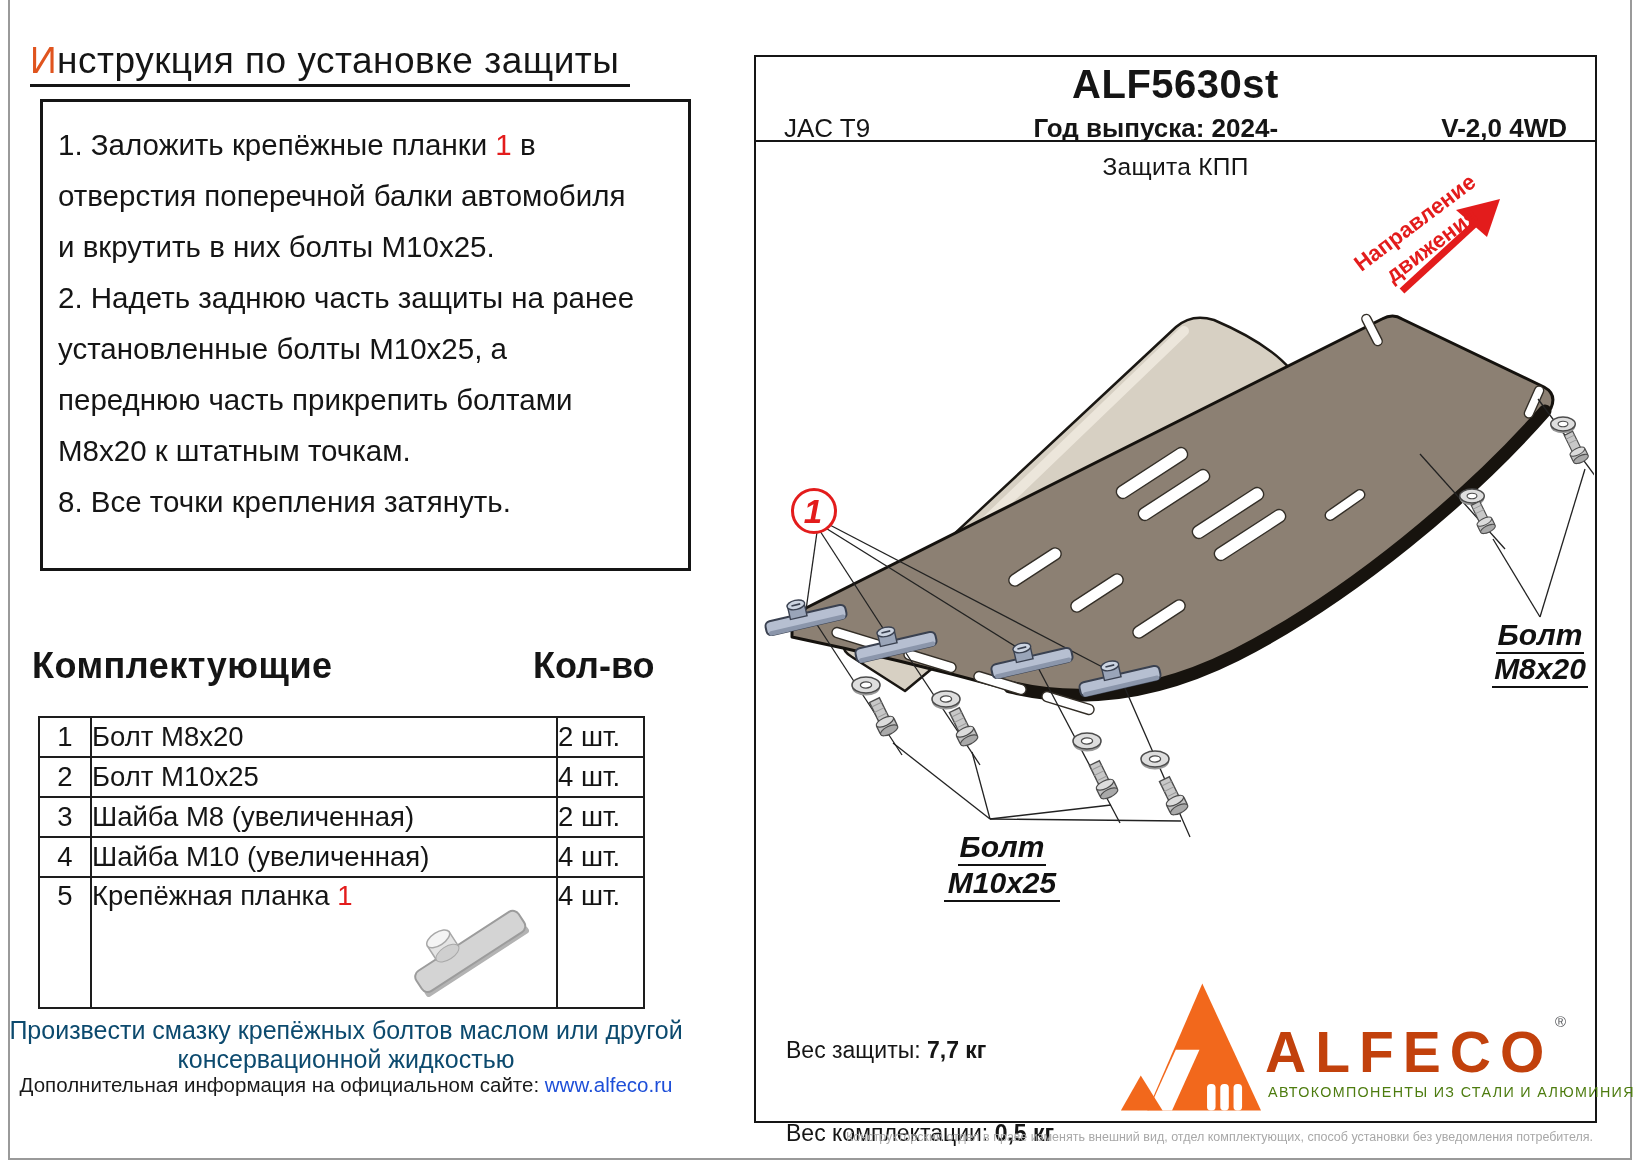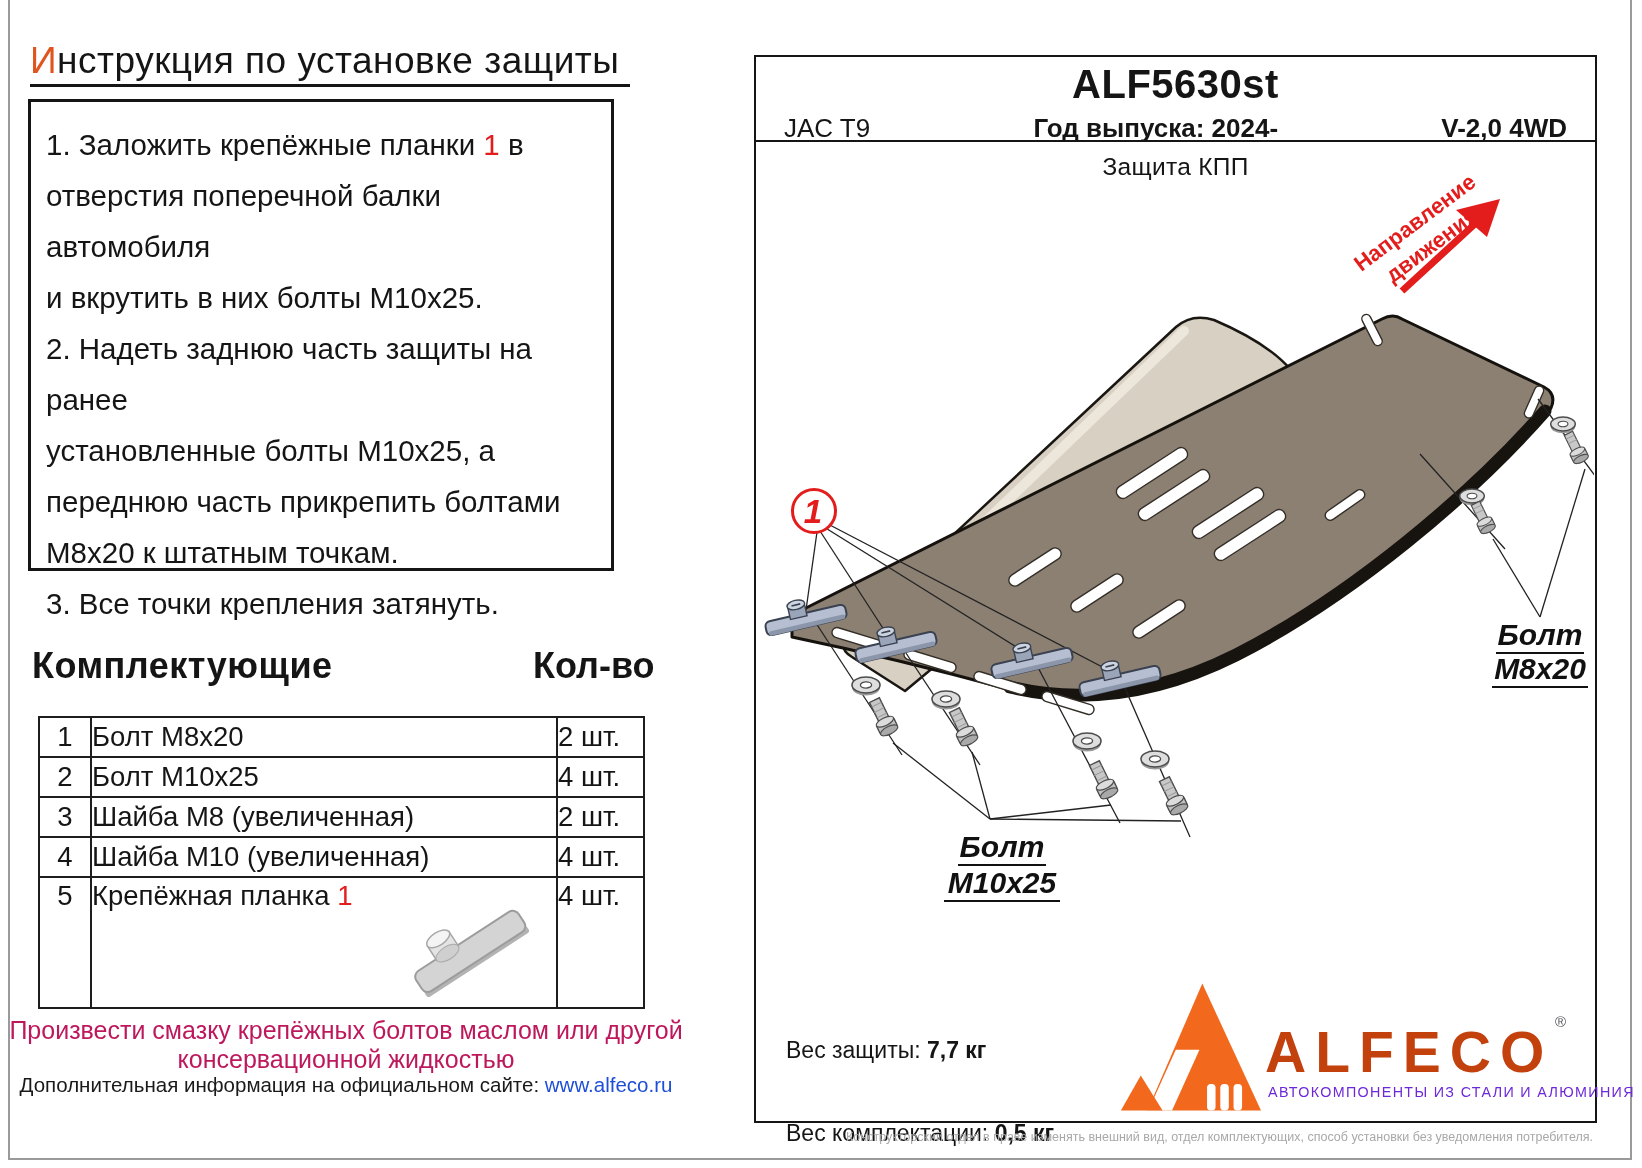--- a/index.html
+++ b/index.html
@@ -5,56 +5,56 @@
   html,body{margin:0;padding:0;background:#fff;}
   body{width:1642px;height:1168px;overflow:hidden;position:relative;
        font-family:"Liberation Sans","DejaVu Sans",sans-serif;color:#151515;}
   .abs{position:absolute;}
   
   .page-frame{left:8px;top:-4px;width:1620px;height:1160px;border:2px solid #9a9a9a;pointer-events:none;}
   
   .doc-title{left:30px;top:40px;width:600px;font-size:37px;font-weight:400;letter-spacing:.5px;
              border-bottom:3px solid #151515;padding-bottom:2px;white-space:nowrap;}
   .doc-title .accent{color:#e0541e;}
-  .instr-box{left:28px;top:99px;width:586px;height:472px;border:3px solid #151515;box-sizing:border-box;
+  .instr-box{left:40px;top:99px;width:651px;height:472px;border:3px solid #151515;box-sizing:border-box;
              padding:17px 15px 8px 15px;font-size:29.5px;line-height:51px;}
   .instr-box .num-red{color:#e31c1c;}
   .comp-heading{left:32px;top:645px;font-size:36px;font-weight:700;letter-spacing:.5px;}
   .qty-heading{left:533px;top:645px;font-size:36px;font-weight:700;}
   table.comp-table{left:38px;top:716px;position:absolute;border-collapse:collapse;table-layout:fixed;
                    font-size:27.5px;}
   table.comp-table td{border:2px solid #1d1d1d;padding:0;vertical-align:top;}
   td.c-num{width:50px;text-align:center;}
   td.c-name{width:464px;padding-left:10px;}
   td.c-qty{width:85px;padding-left:8px;}
   tr.r-std{height:40px;}
   tr.r-std td{vertical-align:middle;}
   tr.r-big{height:131px;}
   tr.r-big td{padding-top:2px;}
   .plank-art{position:absolute;left:296px;top:22px;}
-  .warning{left:0;top:1016px;width:692px;text-align:center;color:#be185d;font-size:25px;line-height:29px;}
+  .warning{left:0;top:1016px;width:692px;text-align:center;color:#0c4a6e;font-size:25px;line-height:29px;}
   .footer-line{left:0;top:1073px;width:692px;text-align:center;font-size:20.5px;color:#1a1a1a;}
   .footer-line .site-link{color:#1d4ed8;}
   
   .panel{left:754px;top:55px;width:843px;height:1068px;border:2.5px solid #151515;box-sizing:border-box;}
   .panel-header{border-bottom:2.5px solid #151515;height:83px;}
   .part-number{text-align:center;font-size:40px;font-weight:700;padding-top:5px;letter-spacing:.5px;}
   .hdr-row{display:flex;justify-content:space-between;align-items:center;padding:6px 28px 0 28px;font-size:26px;}
   .hdr-vehicle{font-weight:400;}
   .hdr-year{font-weight:600;}
   .hdr-engine{font-weight:700;}
   .product-title{text-align:center;font-size:24.5px;font-weight:500;margin-top:11px;letter-spacing:.3px;}
   .diagram{left:0;top:88px;}
   .specs{left:30px;top:925px;font-size:23px;line-height:27.5px;white-space:pre-wrap;}
   .specs b{font-weight:700;}
   .logo{left:363px;top:922px;width:450px;height:135px;}
   .logo-word{position:absolute;left:146px;top:40px;font-size:57px;font-weight:800;color:#c2410c;
              letter-spacing:9px;font-family:"Liberation Sans","DejaVu Sans",sans-serif;}
   .logo-reg{position:absolute;left:436px;top:34px;font-size:15px;color:#55565a;font-weight:400;}
-  .logo-tagline{position:absolute;left:149px;top:105px;font-size:14.3px;color:#6d28d9;letter-spacing:1.35px;white-space:nowrap;}
+  .logo-tagline{position:absolute;left:149px;top:105px;font-size:14.3px;color:#4d7c0f;letter-spacing:1.35px;white-space:nowrap;}
   .disclaimer{left:760px;top:1130px;width:833px;text-align:right;font-size:12.5px;color:#a8a8a8;}
   
   svg text{font-family:"Liberation Sans","DejaVu Sans",sans-serif;}
   .bolt-label{font-size:30px;font-style:italic;font-weight:600;fill:#111;}
   .dir-text{font-size:22px;font-weight:600;fill:#e31c1c;}
   .callout-num{font-size:33px;font-style:italic;font-weight:700;fill:#e31c1c;}
 </style>
 </head>
 <body>
 
@@ -63,21 +63,21 @@
 <div class="abs doc-title"><span class="accent">И</span><span>нструкция по установке защиты</span></div>
 
 <div class="abs instr-box">
   <div><span>1. Заложить крепёжные планки </span><span class="num-red">1</span><span> в</span></div>
   <div>отверстия поперечной балки автомобиля</div>
   <div>и вкрутить в них болты М10х25.</div>
   <div>2. Надеть заднюю часть защиты на ранее</div>
   <div>установленные болты М10х25, а</div>
   <div>переднюю часть прикрепить болтами</div>
   <div>М8х20 к штатным точкам.</div>
-  <div>3. Все точки крепления затянуть.</div>
+  <div>8. Все точки крепления затянуть.</div>
 </div>
 
 <div class="abs comp-heading">Комплектующие</div>
 <div class="abs qty-heading">Кол-во</div>
 
 <table class="comp-table">
   <tbody>
       <tr class="r-std">
     <td class="c-num">1</td>
     <td class="c-name">Болт М8х20</td>

